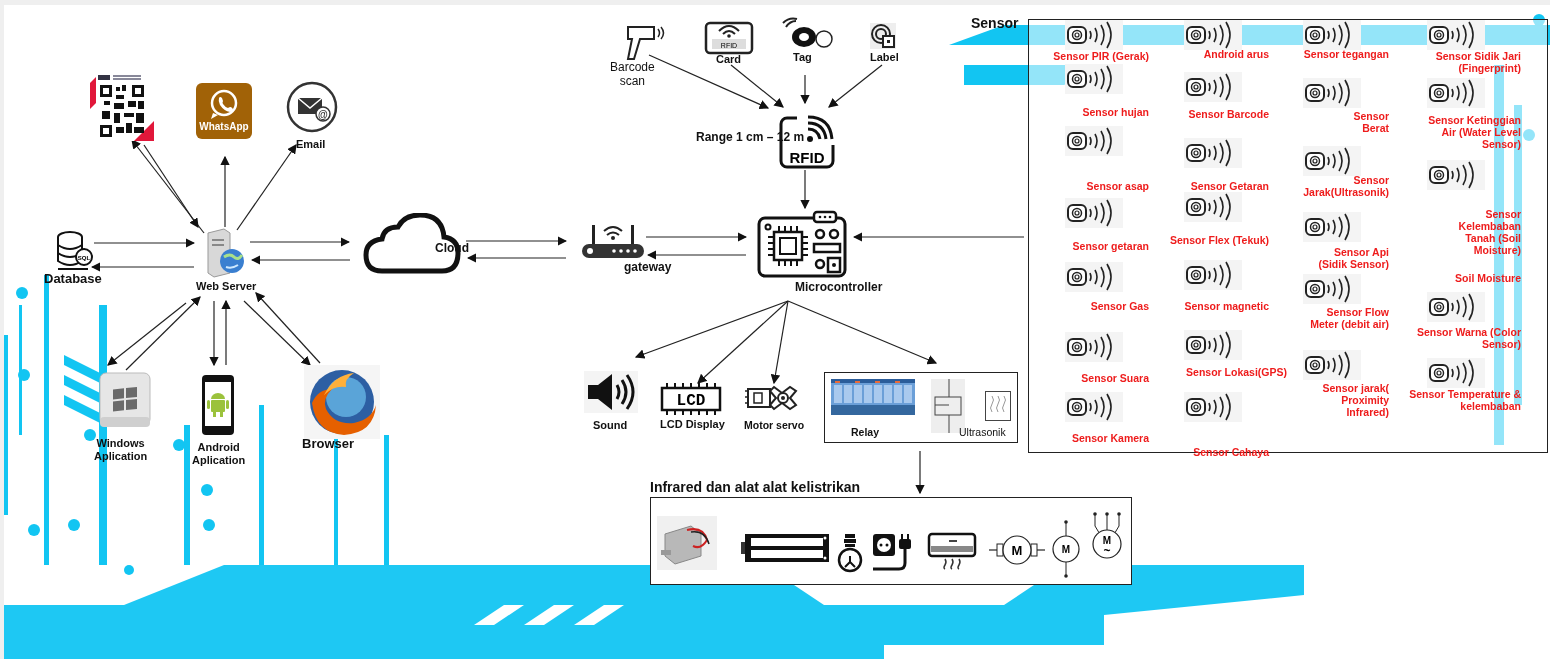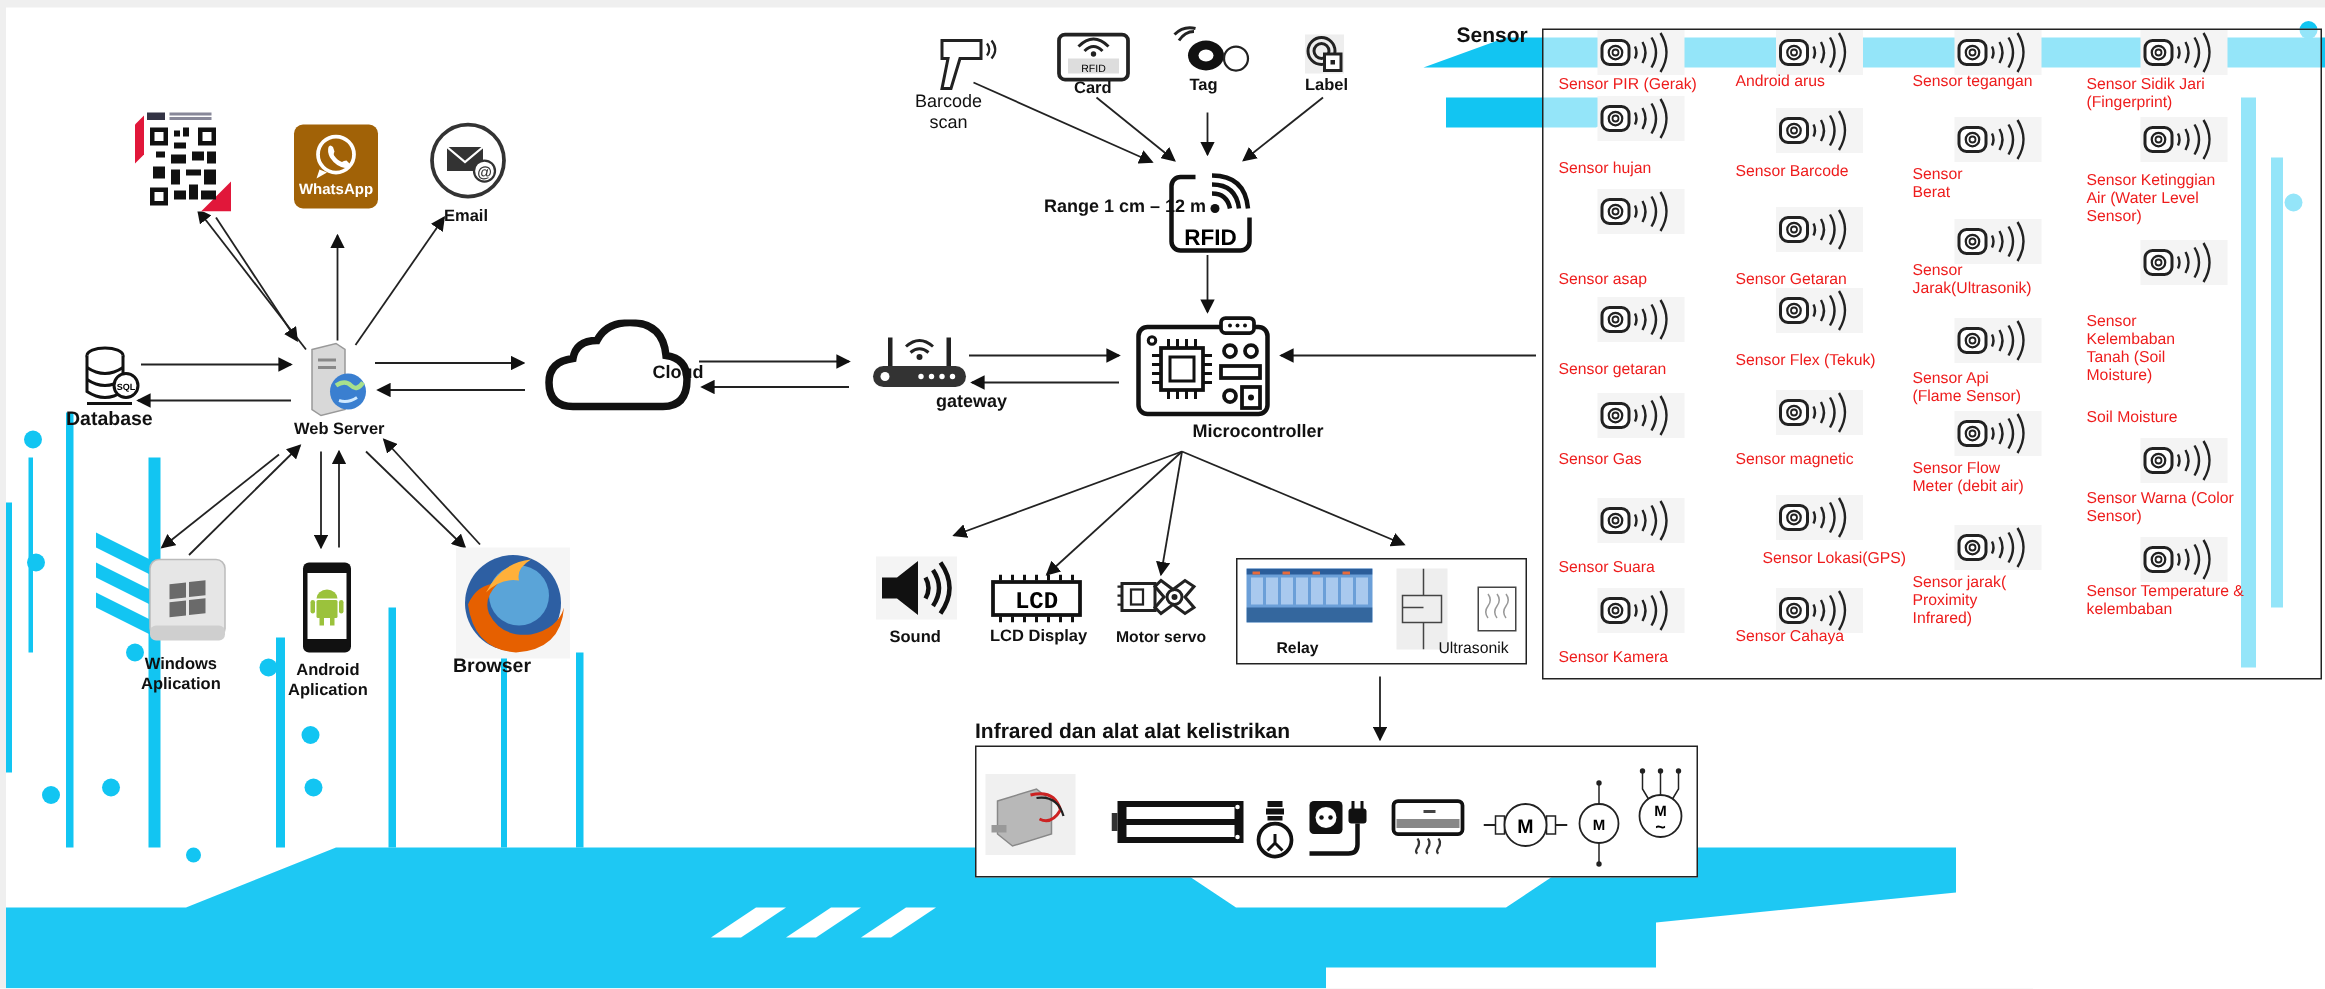--- a/index.html
+++ b/index.html
@@ -4,21 +4,21 @@
 <style>
   html,body{margin:0;padding:0;}
   body{width:1550px;height:659px;position:relative;overflow:hidden;background:#efefef;font-family:"Liberation Sans",sans-serif;}
   #canvas{position:absolute;left:4px;top:5px;width:1546px;height:654px;background:#fff;overflow:hidden;}
   .abs{position:absolute;}
   .lbl{position:absolute;font-weight:bold;color:#111;white-space:nowrap;text-align:center;line-height:1.15;}
   .sm{font-size:11px;}
   .md{font-size:12px;padding-left:40px;}
   .lg{font-size:13px;}
   .xl{font-size:14px;}
-  .red{color:#ee1c1c;font-size:10.5px;font-weight:normal;line-height:1.15;position:absolute;text-align:left;white-space:normal;}
+  .red{color:#ee1c1c;font-size:10.5px;font-weight:bold;line-height:1.15;position:absolute;text-align:right;white-space:normal;}
   svg.layer{position:absolute;left:0;top:0;}
   .box{position:absolute;border:1.5px solid #222;background:#fff;}
   .sensor-icon{position:absolute;width:58px;height:30px;background:#f4f4f4;}
 </style>
 </head>
 <body>
 
 <div id="canvas">
 
   <svg class="layer" width="1546" height="654">
@@ -616,21 +616,21 @@
             <circle cx="12" cy="15" r="2" fill="none" stroke="#222" stroke-width="1.2"></circle>
             <path d="M25,11 q2,4 0,8 M30,8 q4,7 0,14 M36,5 q6,10 0,20 M42,2 q8,13 0,26" stroke="#222" stroke-width="1.6" fill="none"></path>
           </svg></div>
         <div class="red" style="left: 128px; width: 112px; top: 346px; white-space: pre; color: rgb(238, 28, 28); margin-left: 18px;">Sensor Lokasi(GPS)</div>
         <div class="sensor-icon" style="left: 155px; top: 372px;"><svg width="58" height="30">
             <rect x="3" y="7" width="18" height="16" rx="5" fill="#fff" stroke="#222" stroke-width="2"></rect>
             <circle cx="12" cy="15" r="4.5" fill="none" stroke="#222" stroke-width="1.5"></circle>
             <circle cx="12" cy="15" r="2" fill="none" stroke="#222" stroke-width="1.2"></circle>
             <path d="M25,11 q2,4 0,8 M30,8 q4,7 0,14 M36,5 q6,10 0,20 M42,2 q8,13 0,26" stroke="#222" stroke-width="1.6" fill="none"></path>
           </svg></div>
-        <div class="red" style="left: 128px; width: 112px; top: 398px; white-space: pre; color: rgb(238, 28, 28);">Sensor Cahaya</div>
+        <div class="red" style="left: 128px; width: 112px; top: 426px; white-space: pre; color: rgb(238, 28, 28);">Sensor Cahaya</div>
         <div class="sensor-icon" style="left: 274px; top: 0px;"><svg width="58" height="30">
             <rect x="3" y="7" width="18" height="16" rx="5" fill="#fff" stroke="#222" stroke-width="2"></rect>
             <circle cx="12" cy="15" r="4.5" fill="none" stroke="#222" stroke-width="1.5"></circle>
             <circle cx="12" cy="15" r="2" fill="none" stroke="#222" stroke-width="1.2"></circle>
             <path d="M25,11 q2,4 0,8 M30,8 q4,7 0,14 M36,5 q6,10 0,20 M42,2 q8,13 0,26" stroke="#222" stroke-width="1.6" fill="none"></path>
           </svg></div>
         <div class="red" style="left: 246px; width: 114px; top: 28px; white-space: pre; color: rgb(238, 28, 28);">Sensor tegangan</div>
         <div class="sensor-icon" style="left: 274px; top: 58px;"><svg width="58" height="30">
             <rect x="3" y="7" width="18" height="16" rx="5" fill="#fff" stroke="#222" stroke-width="2"></rect>
             <circle cx="12" cy="15" r="4.5" fill="none" stroke="#222" stroke-width="1.5"></circle>
@@ -647,21 +647,21 @@
           </svg></div>
         <div class="red" style="left: 246px; width: 114px; top: 154px; white-space: pre; color: rgb(238, 28, 28);">Sensor
 Jarak(Ultrasonik)</div>
         <div class="sensor-icon" style="left: 274px; top: 192px;"><svg width="58" height="30">
             <rect x="3" y="7" width="18" height="16" rx="5" fill="#fff" stroke="#222" stroke-width="2"></rect>
             <circle cx="12" cy="15" r="4.5" fill="none" stroke="#222" stroke-width="1.5"></circle>
             <circle cx="12" cy="15" r="2" fill="none" stroke="#222" stroke-width="1.2"></circle>
             <path d="M25,11 q2,4 0,8 M30,8 q4,7 0,14 M36,5 q6,10 0,20 M42,2 q8,13 0,26" stroke="#222" stroke-width="1.6" fill="none"></path>
           </svg></div>
         <div class="red" style="left: 246px; width: 114px; top: 226px; white-space: pre; color: rgb(238, 28, 28);">Sensor Api
-(Flame Sensor)</div>
+(Sidik Sensor)</div>
         <div class="sensor-icon" style="left: 274px; top: 254px;"><svg width="58" height="30">
             <rect x="3" y="7" width="18" height="16" rx="5" fill="#fff" stroke="#222" stroke-width="2"></rect>
             <circle cx="12" cy="15" r="4.5" fill="none" stroke="#222" stroke-width="1.5"></circle>
             <circle cx="12" cy="15" r="2" fill="none" stroke="#222" stroke-width="1.2"></circle>
             <path d="M25,11 q2,4 0,8 M30,8 q4,7 0,14 M36,5 q6,10 0,20 M42,2 q8,13 0,26" stroke="#222" stroke-width="1.6" fill="none"></path>
           </svg></div>
         <div class="red" style="left: 246px; width: 114px; top: 286px; white-space: pre; color: rgb(238, 28, 28);">Sensor Flow
 Meter (debit air)</div>
         <div class="sensor-icon" style="left: 274px; top: 330px;"><svg width="58" height="30">
             <rect x="3" y="7" width="18" height="16" rx="5" fill="#fff" stroke="#222" stroke-width="2"></rect>

